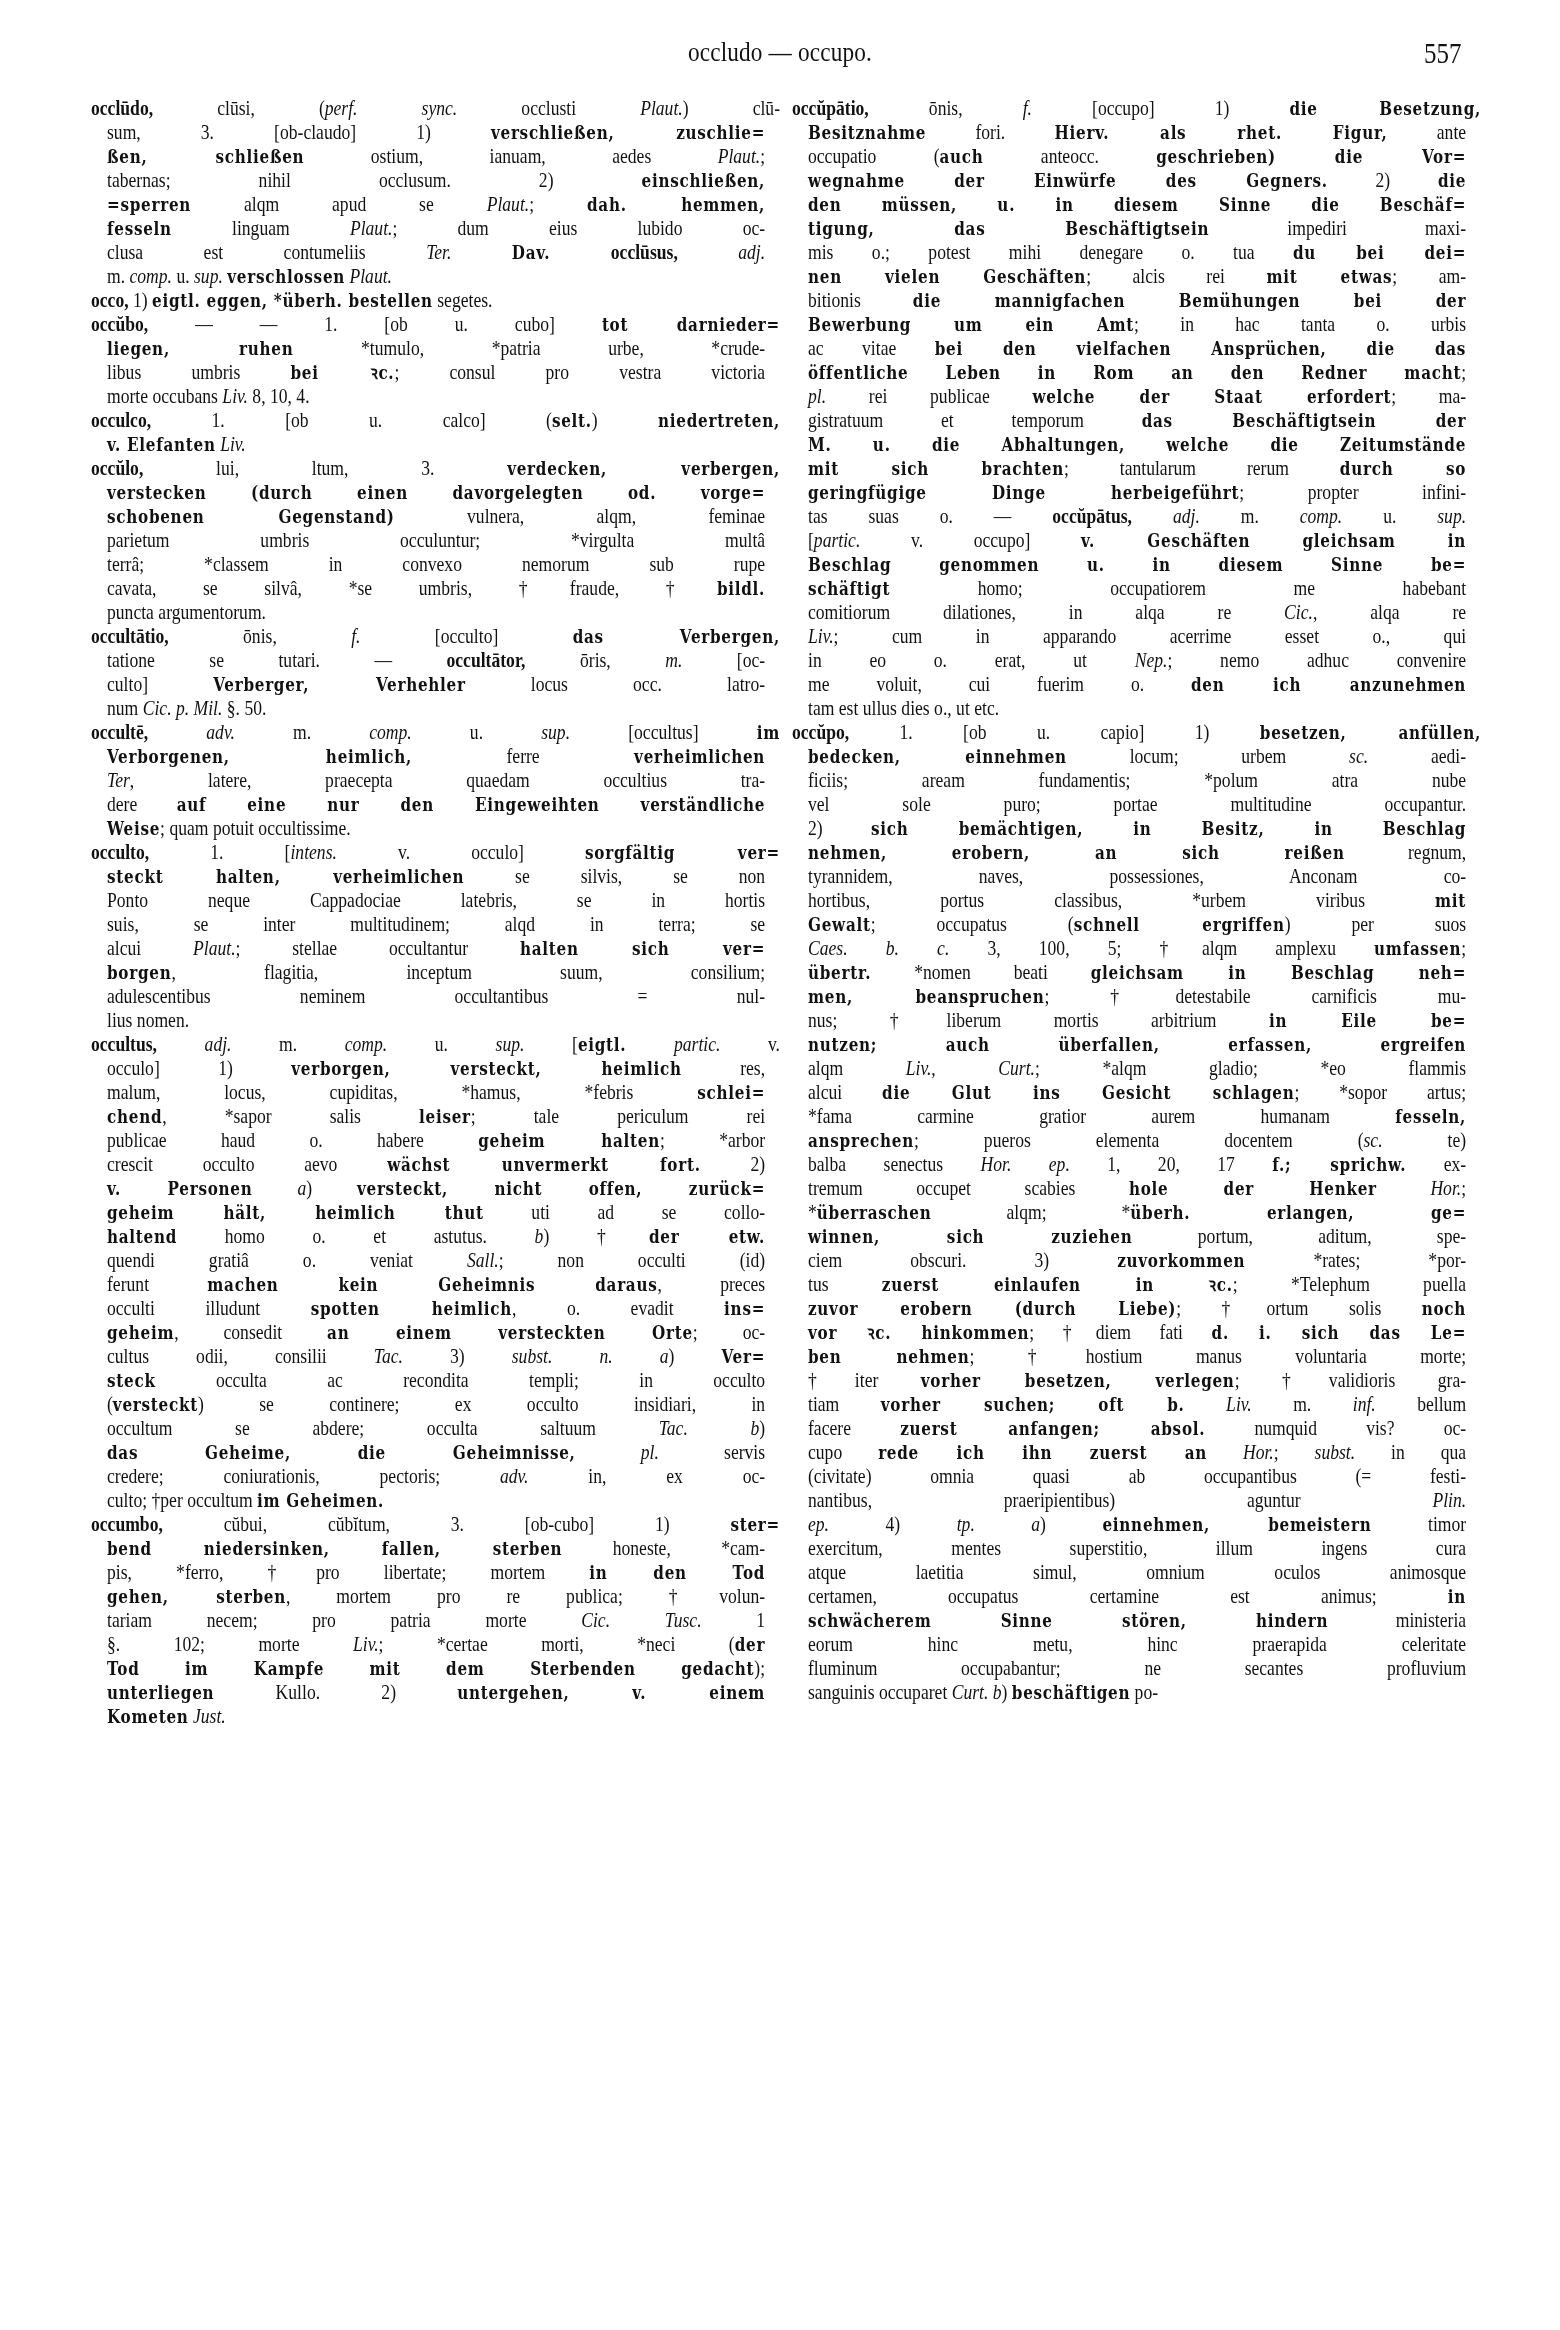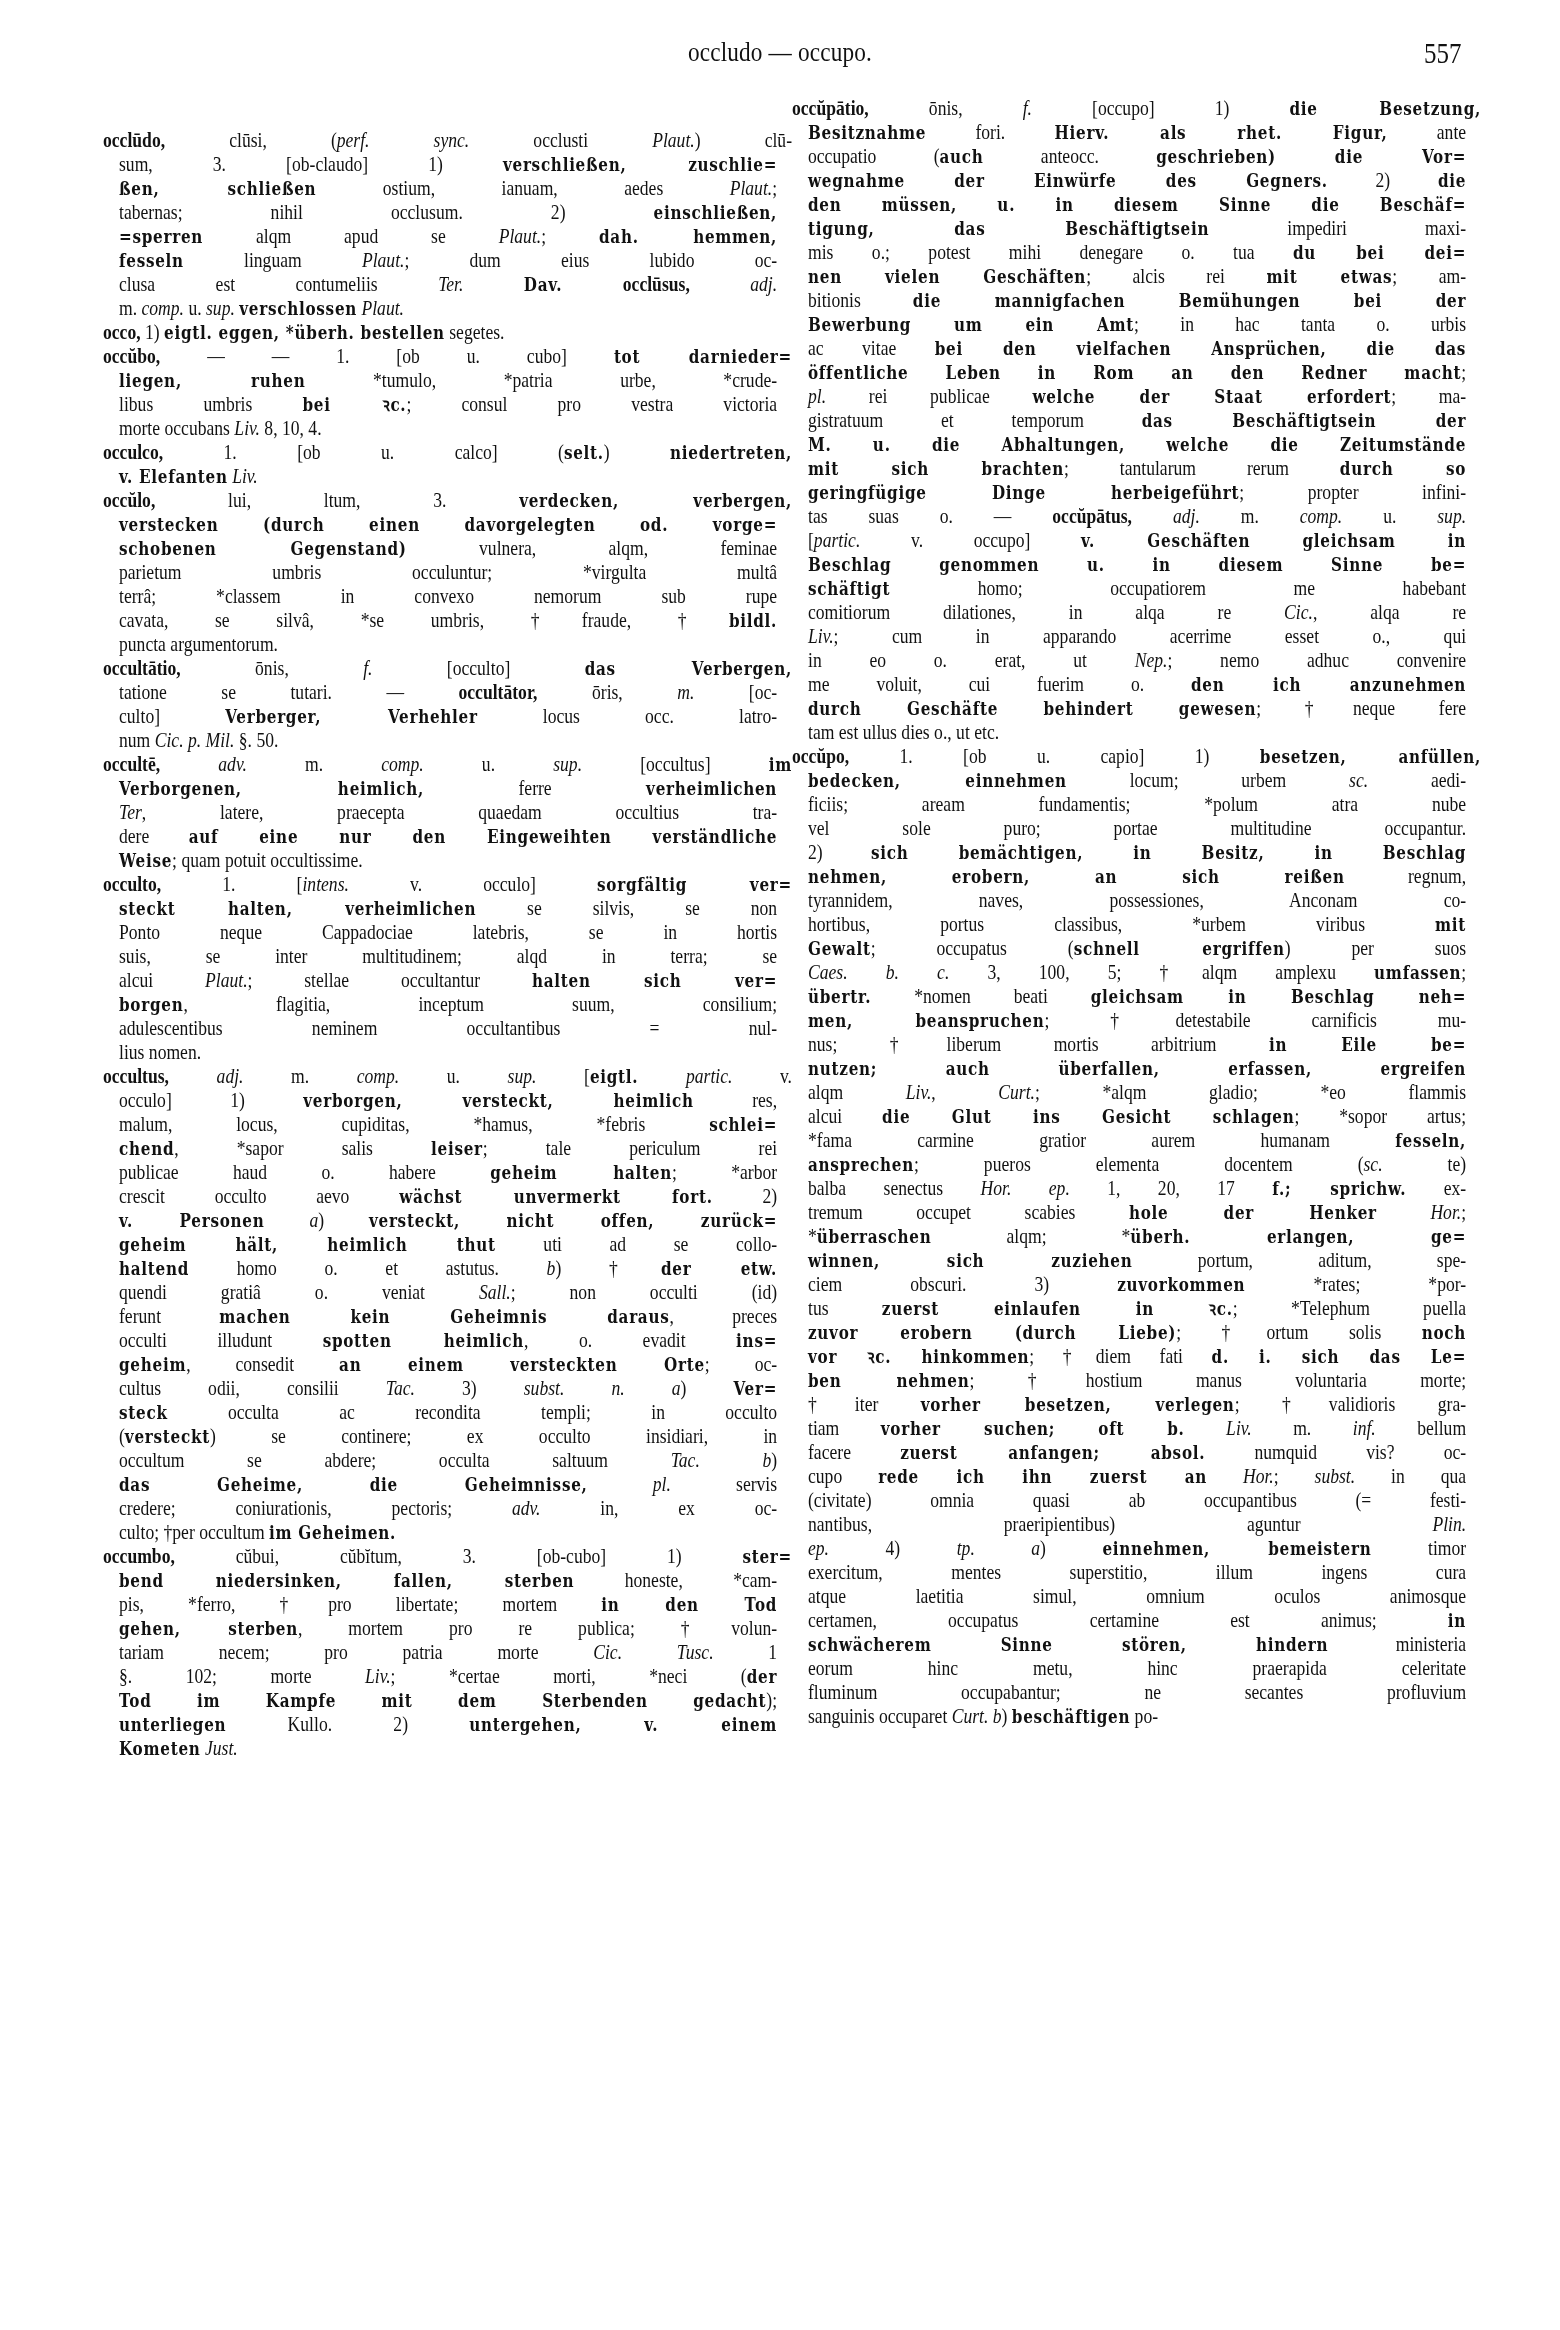--- a/index.html
+++ b/index.html
@@ -3,21 +3,21 @@
 <meta charset="utf-8">
 <style>
   html, body { margin: 0; padding: 0; background: #ffffff; }
   body { width: 1560px; height: 2330px; position: relative; overflow: hidden;
          font-family: "Liberation Serif", "DejaVu Serif", serif; color: #111; }
   .header { position: absolute; top: 37px; left: 0; width: 1548px; height: 35px; }
   .running-head { position: absolute; left: 0; width: 1560px; text-align: center;
          font-size: 27px; letter-spacing: 0.2px; transform: scaleX(0.86); }
   .page-number { position: absolute; right: 87px; top: 0; font-size: 29px; transform: scaleX(0.86); transform-origin: right; }
   .column { position: absolute; top: 96px; width: 689px; }
-  .col-left { left: 103px; margin-top: 32px; }
+  .col-left { left: 91px; }
   .col-right { left: 792px; }
   .line { height: 24px; line-height: 24px; font-size: 22px; white-space: nowrap;
           text-align: justify; text-align-last: justify; transform-origin: left; }
   .line.indent { padding-left: 15.7px; }
   .line.last { text-align-last: left; }
   .hw { font-weight: bold; }
   .it { font-style: italic; }
   .fr { font-family: "DejaVu Serif", serif; font-weight: bold; font-size: 19px; letter-spacing: 0.9px; }
   .line-inner { display: block; transform: scaleX(0.80); transform-origin: left; width: 125%; }
   .line.indent .line-inner { width: calc(125% - 19px); }
@@ -326,23 +326,20 @@
       </div>
       <div class="line indent">
         <span class="line-inner"><span class="it">Liv.</span><span>; cum in apparando acerrime esset o., qui</span></span>
       </div>
       <div class="line indent">
         <span class="line-inner"><span>in eo o. erat, ut </span><span class="it">Nep.</span><span>; nemo adhuc convenire</span></span>
       </div>
       <div class="line indent">
         <span class="line-inner"><span>me voluit, cui fuerim o. </span><span class="fr">den ich anzunehmen</span></span>
       </div>
-      <div class="line indent">
-        <span class="line-inner"><span class="fr">durch Geschäfte behindert gewesen</span><span>; †neque fere</span></span>
-      </div>
       <div class="line indent last">
         <span class="line-inner"><span>tam est ullus dies o., ut etc.</span></span>
       </div>
     </div>
     <div>
       <div class="line">
         <span class="line-inner"><span class="hw">occŭpo,</span><span> 1. [ob u. capio] 1) </span><span class="fr">besetzen, anfüllen,</span></span>
       </div>
       <div class="line indent">
         <span class="line-inner"><span class="fr">bedecken, einnehmen</span><span> locum; urbem </span><span class="it">sc.</span><span> aedi-</span></span>

